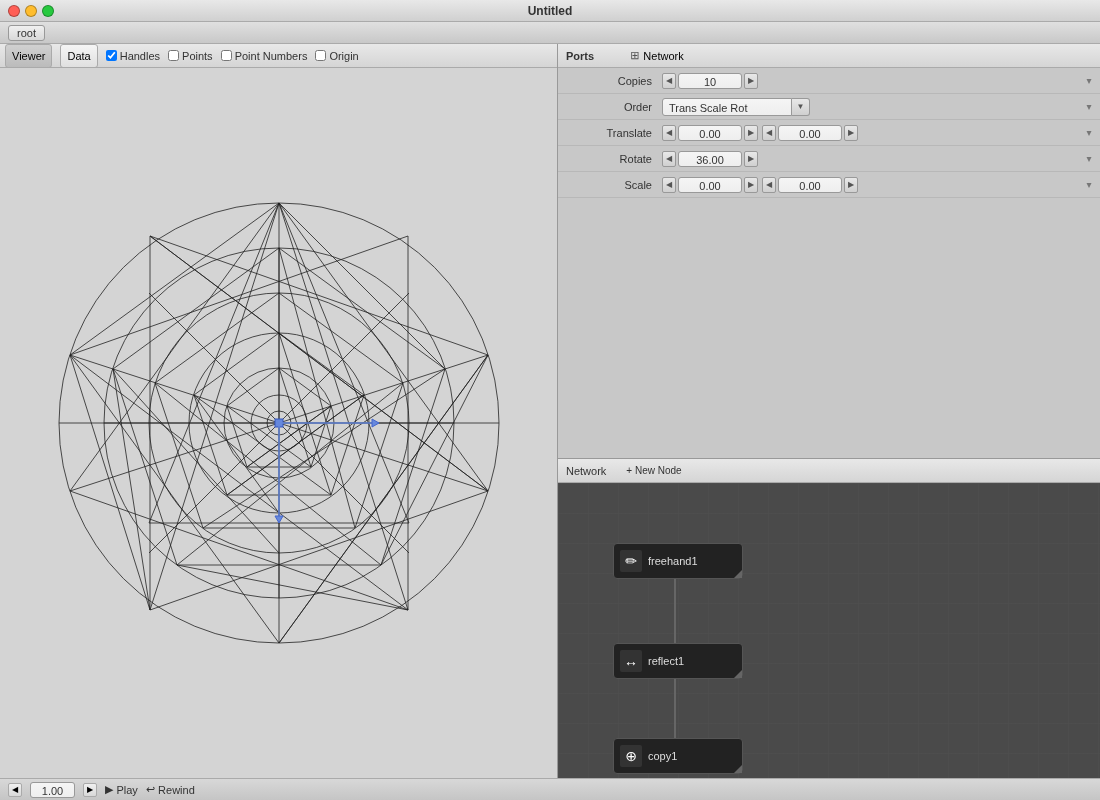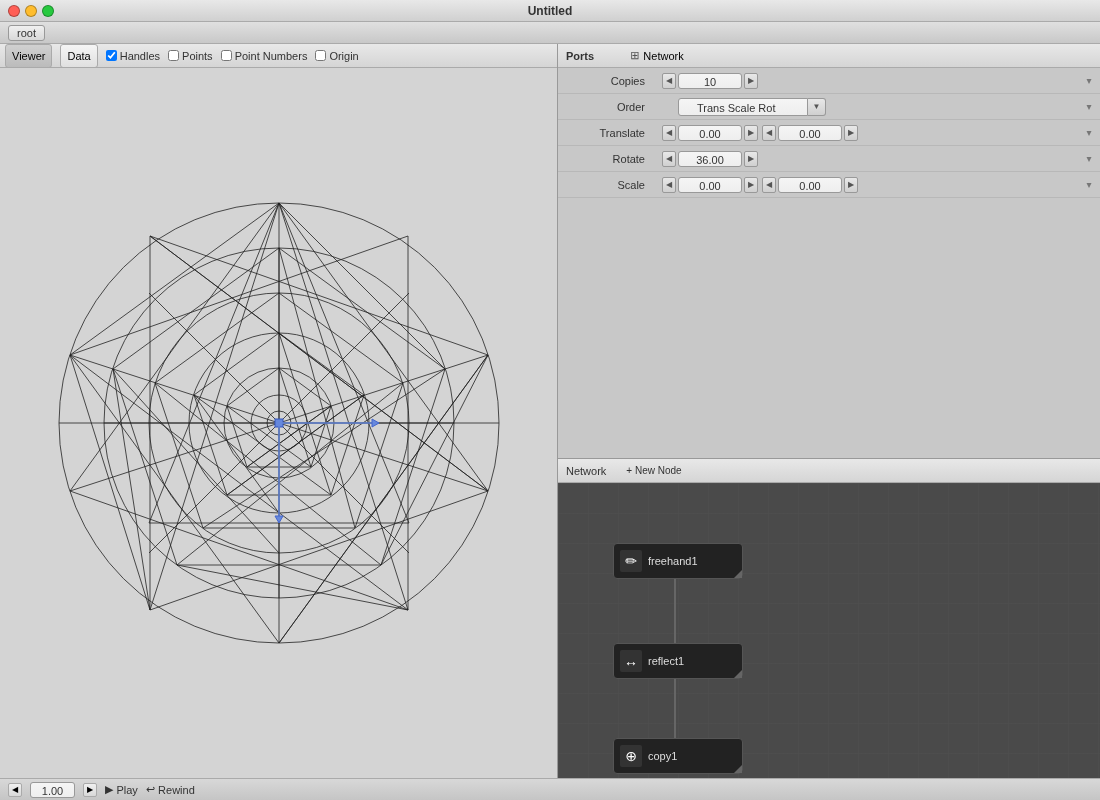--- a/index.html
+++ b/index.html
@@ -153,21 +153,21 @@
     .port-row {
       display: flex;
       align-items: center;
       height: 26px;
       border-bottom: 1px solid #b8b8b8;
       padding: 0 4px;
     }
     .port-label {
       width: 100px;
       text-align: right;
-      padding-right: 17px;
+      padding-right: 10px;
       font-size: 11px;
       color: #333;
     }
     .port-controls {
       flex: 1;
       display: flex;
       align-items: center;
       gap: 4px;
     }
     .num-field {
@@ -202,25 +202,24 @@
     .dropdown-field {
       display: flex;
       align-items: center;
     }
     .dropdown-input {
       width: 130px;
       height: 18px;
       background: linear-gradient(to bottom, #f5f5f5, #eee);
       border: 1px solid #999;
       border-radius: 3px 0 0 3px;
-      padding: 0 18px;
+      padding: 0 6px;
       font-size: 11px;
       color: #333;
       line-height: 18px;
-      margin-left: 16px;
     }
     .dropdown-arrow {
       width: 18px;
       height: 18px;
       background: linear-gradient(to bottom, #e8e8e8, #d0d0d0);
       border: 1px solid #999;
       border-left: none;
       border-radius: 0 3px 3px 0;
       display: flex;
       align-items: center;

